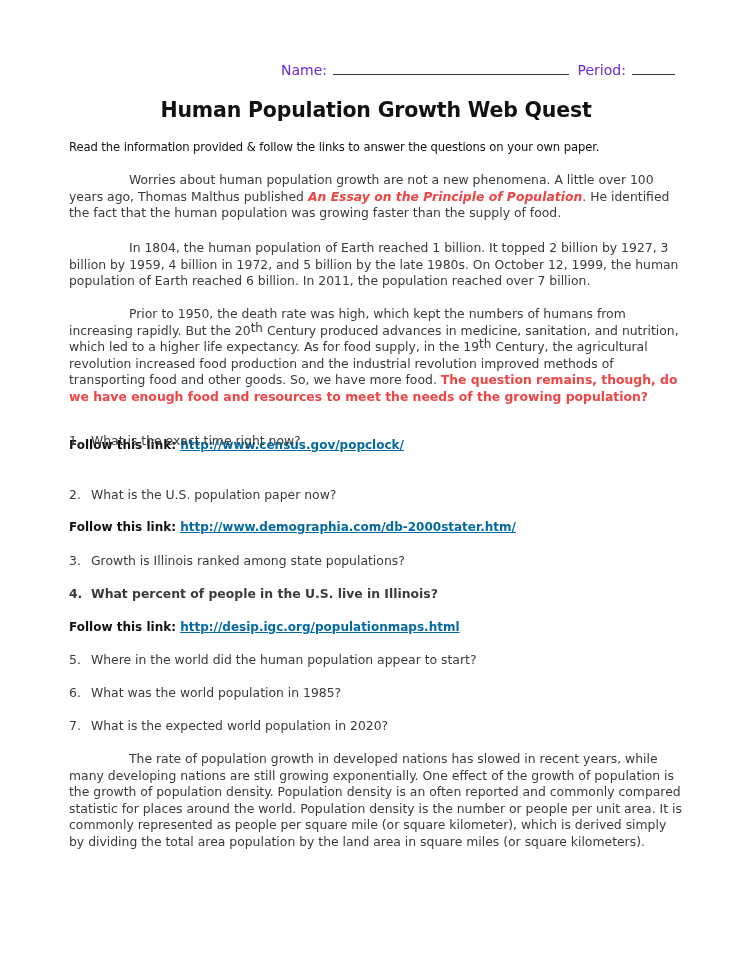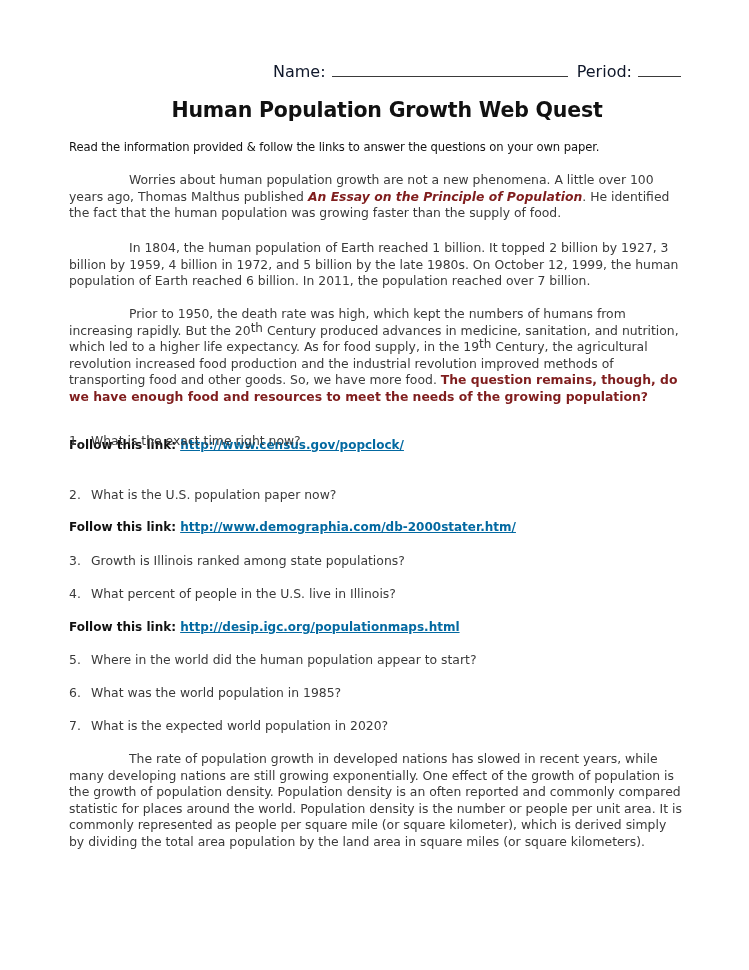--- a/index.html
+++ b/index.html
@@ -17,38 +17,38 @@
     }
     .page {
       position: absolute;
       left: 69px;
       top: 0;
       width: 614px;
     }
     .header-line {
       position: absolute;
       top: 62px;
-      left: 204px;
+      left: 212px;
       width: 394px;
-      font-size: 16px;
-      color: #0f172a;
+      font-size: 14px;
+      color: #6d28d9;
       white-space: nowrap;
     }
     .blank {
       display: inline-block;
       border-bottom: 1px solid #3a3a3a;
       vertical-align: baseline;
       height: 12px;
     }
     .blank.name { width: 236px; margin: 0 4px 0 6px; }
     .blank.period { width: 43px; margin-left: 6px; }
     h1 {
       position: absolute;
       top: 98px;
-      left: 11px;
+      left: 0;
       width: 614px;
       margin: 0;
       text-align: center;
       font-size: 20.5px;
       font-weight: bold;
       color: #111111;
       letter-spacing: -0.2px;
     }
     .block {
       position: absolute;
@@ -60,21 +60,21 @@
     }
     .instructions {
       top: 139px;
       font-weight: normal;
       color: #111111;
       font-size: 11.6px;
       white-space: nowrap;
       letter-spacing: -0.1px;
     }
     .para { text-indent: 60px; }
-    .para b { color: #7f1d1d; }
+    .para b { color: #ef4444; }
     sup { font-size: 12px; vertical-align: top; line-height: 10px; }
     .follow {
       font-weight: bold;
       color: #111111;
       font-size: 12px;
       white-space: nowrap;
     }
     .follow a {
       color: #0369a1;
       text-decoration: underline;
@@ -123,21 +123,21 @@
     <span class="num">2.</span><span>What is the U.S. population paper now?</span>
   </div>
 
   <div class="block follow" style="top:519px;">
     <span>Follow this link:</span>
     <a href="#">http://www.demographia.com/db-2000stater.htm/</a>
   </div>
   <div class="block q" style="top:553px;">
     <span class="num">3.</span><span>Growth is Illinois ranked among state populations?</span>
   </div>
-  <div class="block q" style="top:586px;">
+  <div class="block q" style="top:586px;font-weight:bold;">
     <span class="num">4.</span><span>What percent of people in the U.S. live in Illinois?</span>
   </div>
 
   <div class="block follow" style="top:619px;">
     <span>Follow this link:</span>
     <a href="#">http://desip.igc.org/populationmaps.html</a>
   </div>
   <div class="block q" style="top:652px;">
     <span class="num">5.</span><span>Where in the world did the human population appear to start?</span>
   </div>

